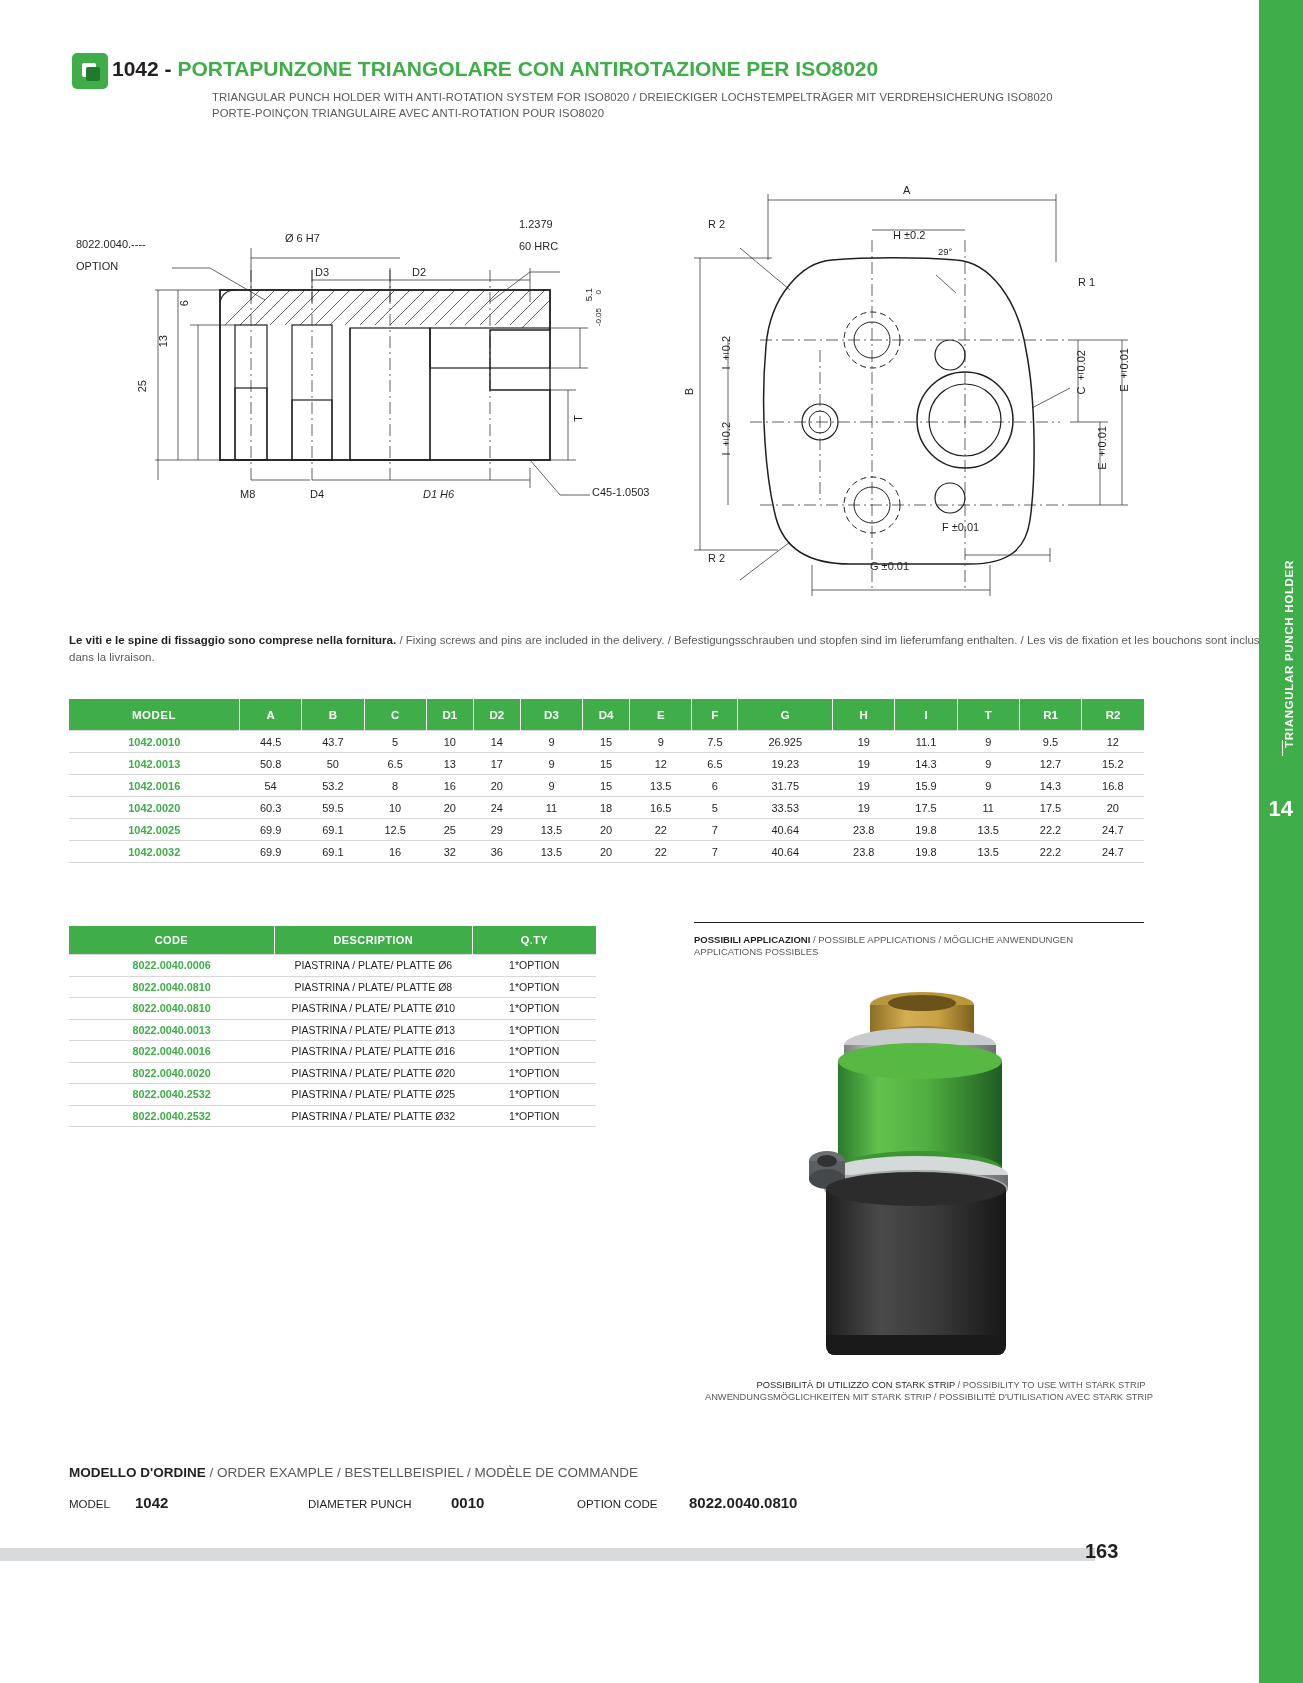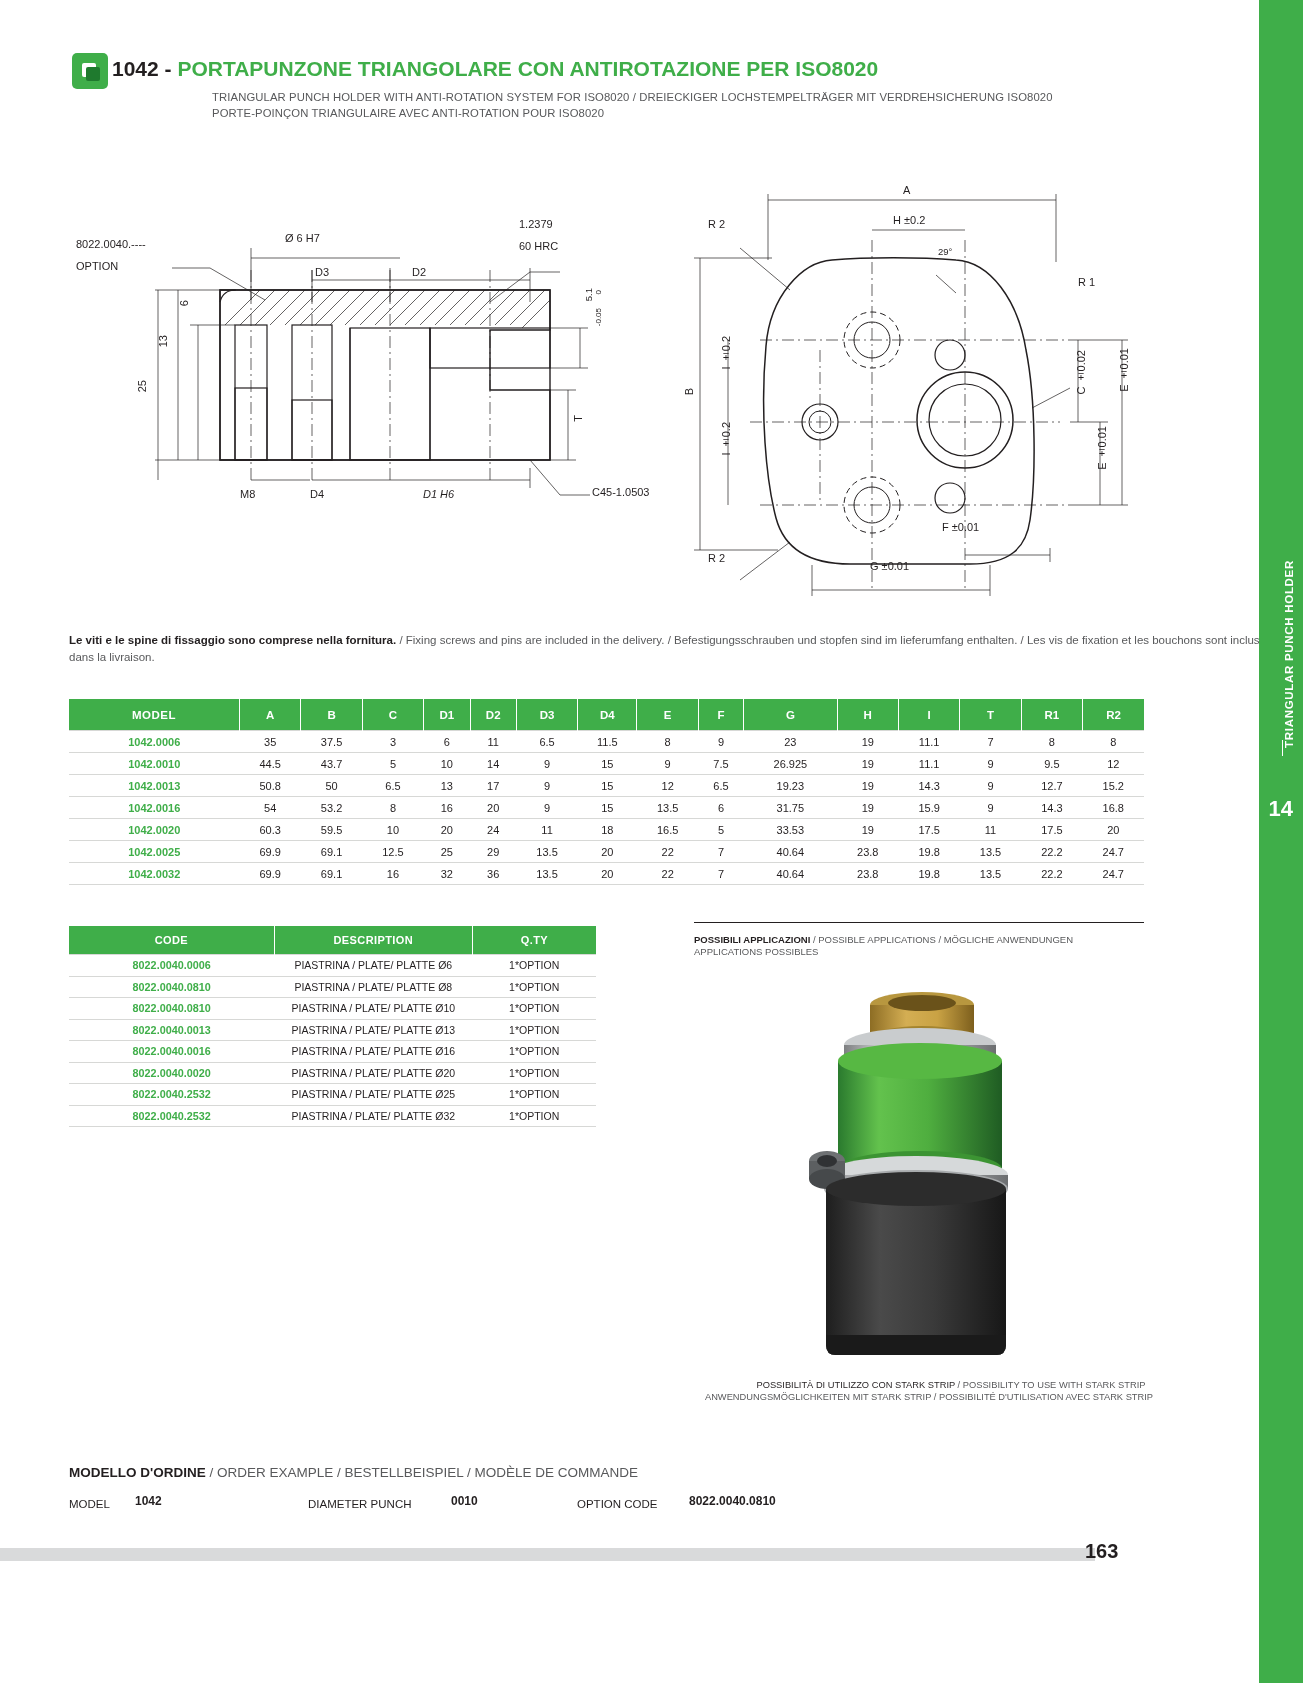--- a/index.html
+++ b/index.html
@@ -111,21 +111,21 @@
   .caption b{font-weight:normal;padding-left:44px;}
   .caption .lt{color:#58595b;}
   
   .order-title{
     position:absolute;left:69px;top:1465px;font-size:13.5px;color:#231f20;
   }
   .order-title b{font-weight:bold;}
   .order-title .lt{color:#58595b;font-weight:normal;}
   .order-row{position:absolute;left:69px;top:1494px;width:1000px;font-size:11.5px;}
   .order-lbl{color:#231f20;}
-  .order-val{font-weight:bold;font-size:12px;color:#231f20;text-align:right;}
+  .order-val{font-weight:bold;font-size:15px;color:#231f20;text-align:right;}
   .footer-bar{
     position:absolute;left:0;top:1548px;width:1095px;height:13px;background:#d9dadb;
   }
   .page-num{
     position:absolute;left:1085px;top:1540px;font-size:20px;font-weight:bold;color:#231f20;
   }
 </style>
 </head>
 <body>
 
@@ -308,21 +308,21 @@
   <div class="dim-txt v" style="left:97px;top:185px;">13</div>
   <div class="dim-txt v" style="left:76px;top:230px;">25</div>
   <div class="dim-txt v" style="left:512px;top:265px;">T</div>
   <div class="dim-txt" style="left:180px;top:338px;">M8</div>
   <div class="dim-txt" style="left:250px;top:338px;">D4</div>
   <div class="dim-txt" style="left:363px;top:338px;font-style:italic;">D1  H6</div>
   <div class="dim-txt" style="left:532px;top:336px;">C45-1.0503</div>
 
   
   <div class="dim-txt" style="left:843px;top:34px;">A</div>
-  <div class="dim-txt" style="left:833px;top:64px;">H  ±0.2</div>
+  <div class="dim-txt" style="left:833px;top:79px;">H  ±0.2</div>
   <div class="dim-txt" style="left:648px;top:68px;">R  2</div>
   <div class="dim-txt" style="left:648px;top:402px;">R  2</div>
   <div class="dim-txt" style="left:1018px;top:126px;">R  1</div>
   <div class="dim-txt" style="left:878px;top:96px;font-size:9.5px;">29°</div>
   <div class="dim-txt v" style="left:623px;top:238px;">B</div>
   <div class="dim-txt v" style="left:660px;top:186px;">I  ±0.2</div>
   <div class="dim-txt v" style="left:660px;top:272px;">I  ±0.2</div>
   <div class="dim-txt v" style="left:1015px;top:200px;">C  ±0.02</div>
   <div class="dim-txt v" style="left:1058px;top:198px;">E  ±0.01</div>
   <div class="dim-txt v" style="left:1036px;top:276px;">E  ±0.01</div>
@@ -349,38 +349,20 @@
       <th>F</th>
       <th>G</th>
       <th>H</th>
       <th>I</th>
       <th>T</th>
       <th>R1</th>
       <th style="border-right:none;">R2</th>
     </tr>
   </thead>
   <tbody>
-    <tr>
-      <td class="model-c">1042.0006</td>
-      <td>35</td>
-      <td>37.5</td>
-      <td>3</td>
-      <td>6</td>
-      <td>11</td>
-      <td>6.5</td>
-      <td>11.5</td>
-      <td>8</td>
-      <td>9</td>
-      <td>23</td>
-      <td>19</td>
-      <td>11.1</td>
-      <td>7</td>
-      <td>8</td>
-      <td>8</td>
-    </tr>
     <tr>
       <td class="model-c">1042.0010</td>
       <td>44.5</td>
       <td>43.7</td>
       <td>5</td>
       <td>10</td>
       <td>14</td>
       <td>9</td>
       <td>15</td>
       <td>9</td>

